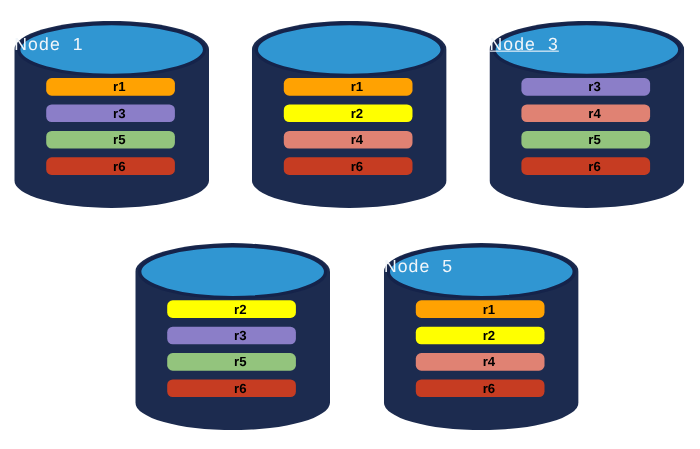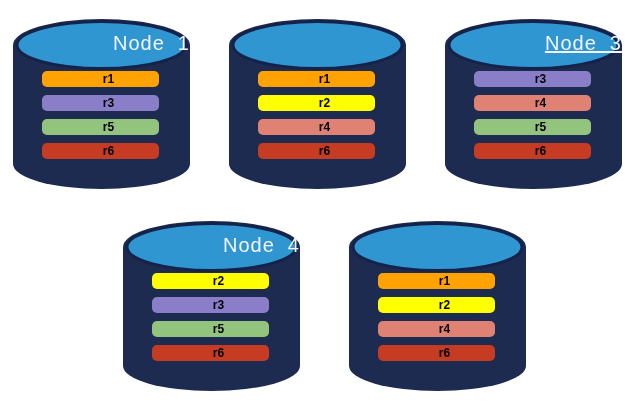--- a/index.html
+++ b/index.html
@@ -30,22 +30,22 @@
   .cyl {
     position: absolute;
     left: 0; top: 0;
     width: 177px;
     height: 170px;
   }
   .node-title {
     position: absolute;
     left: 0; top: 13px;
     width: 177px;
-    text-align: right;
-    font-size: 20px;
+    text-align: left;
+    font-size: 16px;
     letter-spacing: 1px;
     white-space: pre;
     font-weight: 400;
   }
   .bars {
     position: absolute;
     left: 0; top: 0;
     width: 177px;
     height: 170px;
   }
@@ -143,21 +143,20 @@
     <span class="bar-label" style="color: rgb(0, 0, 0);">r6</span>
   </div>
 </div>
   </div>
 
   <div class="node pos-3">
     <svg class="cyl" viewBox="0 0 177 170" xmlns="http://www.w3.org/2000/svg">
       <path class="cyl-body" d="M 0,26 A 88.5,26 0 0 1 177,26 L 177,145 A 88.5,25 0 0 1 0,145 Z" style="fill: rgb(28, 43, 79);"></path>
       <ellipse class="cyl-top" cx="88.5" cy="26" rx="84.5" ry="23.5" stroke-width="3" style="fill: rgb(48, 150, 210); stroke: rgb(21, 35, 74);"></ellipse>
     </svg>
-    <div class="node-title" style="color: rgb(242, 246, 250);">Node  4</div>
     <div class="bars">
   <div class="bar" style="top: 52px; background: rgb(255, 255, 0);">
     <span class="bar-label" style="color: rgb(0, 0, 0);">r2</span>
   </div>
 
   <div class="bar" style="top: 76px; background: rgb(139, 126, 200);">
     <span class="bar-label" style="color: rgb(0, 0, 0);">r3</span>
   </div>
 
   <div class="bar" style="top: 100px; background: rgb(147, 196, 125);">
@@ -168,20 +167,21 @@
     <span class="bar-label" style="color: rgb(0, 0, 0);">r6</span>
   </div>
 </div>
   </div>
 
   <div class="node pos-4">
     <svg class="cyl" viewBox="0 0 177 170" xmlns="http://www.w3.org/2000/svg">
       <path class="cyl-body" d="M 0,26 A 88.5,26 0 0 1 177,26 L 177,145 A 88.5,25 0 0 1 0,145 Z" style="fill: rgb(28, 43, 79);"></path>
       <ellipse class="cyl-top" cx="88.5" cy="26" rx="84.5" ry="23.5" stroke-width="3" style="fill: rgb(48, 150, 210); stroke: rgb(21, 35, 74);"></ellipse>
     </svg>
+    <div class="node-title" style="color: rgb(242, 246, 250);">Node  5</div>
     <div class="bars">
   <div class="bar" style="top: 52px; background: rgb(255, 162, 2);">
     <span class="bar-label" style="color: rgb(0, 0, 0);">r1</span>
   </div>
 
   <div class="bar" style="top: 76px; background: rgb(255, 255, 0);">
     <span class="bar-label" style="color: rgb(0, 0, 0);">r2</span>
   </div>
 
   <div class="bar" style="top: 100px; background: rgb(224, 130, 115);">

